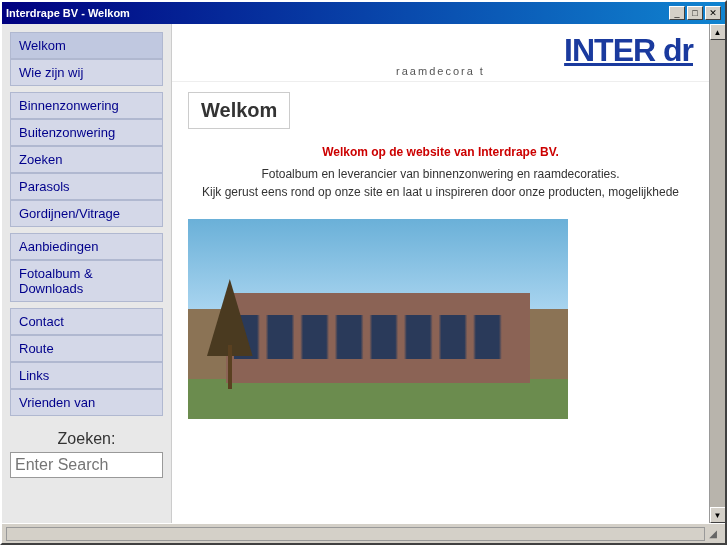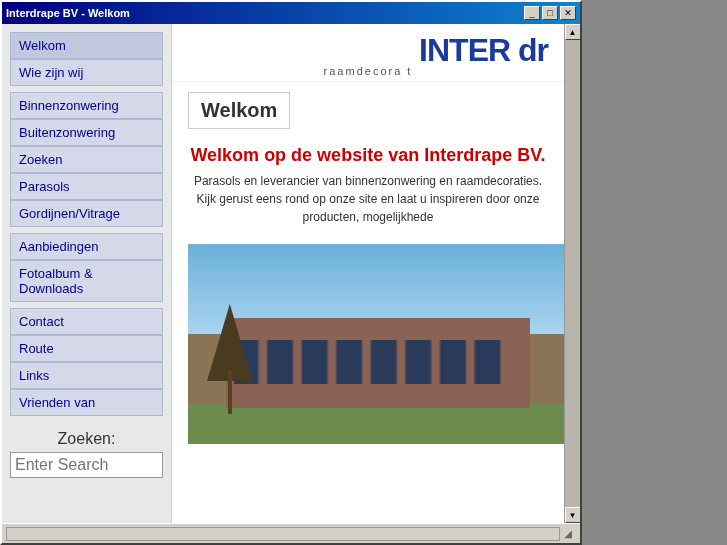--- a/index.html
+++ b/index.html
@@ -6,21 +6,21 @@
     body {
       font-family: Arial, Helvetica, sans-serif;
       font-size: 13px;
       background: #888;
       width: 727px;
       height: 545px;
       overflow: hidden;
     }
 
     .window-frame {
-      width: 582px;
+      width: 727px;
       height: 545px;
       background: #a3a3a3;
       border: 2px solid #fff;
       border-right-color: #404040;
       border-bottom-color: #404040;
       position: relative;
       display: flex;
       flex-direction: column;
     }
 
@@ -125,20 +125,21 @@
       text-align: right;
       border-bottom: 1px solid #eee;
     }
 
     .logo-text {
       font-size: 32px;
       font-weight: bold;
       color: #1a3a9e;
       letter-spacing: -1px;
       font-family: Arial, sans-serif;
+      text-decoration: underline;
     }
 
     .logo-sub {
       font-size: 11px;
       color: #555;
       letter-spacing: 2px;
       text-align: center;
       margin-top: -4px;
     }
 
@@ -157,21 +158,21 @@
     }
 
     .welcome-text {
       padding: 8px 16px;
       text-align: center;
     }
 
     .welcome-heading {
       color: #cc0000;
       font-weight: bold;
-      font-size: 18px;
+      font-size: 12px;
       margin-bottom: 6px;
     }
 
     .welcome-body {
       font-size: 12px;
       color: #333;
       line-height: 1.5;
     }
 
     .building-image {
@@ -362,21 +363,21 @@
       </div>
 
       
       <div class="page-title-box">
         <span class="page-title-text">Welkom</span>
       </div>
 
       
       <div class="welcome-text">
         <div class="welcome-heading">Welkom op de website van Interdrape BV.</div>
-        <div class="welcome-body">Parasols en leverancier van binnenzonwering en raamdecoraties.</div>
+        <div class="welcome-body">Fotoalbum en leverancier van binnenzonwering en raamdecoraties.</div>
         <div class="welcome-body">Kijk gerust eens rond op onze site en laat u inspireren door onze producten, mogelijkhede</div>
       </div>
 
       
       <div class="building-image">
         <div class="sky"></div>
         <div class="ground"></div>
         <div class="building-body"></div>
         <div class="building-windows"></div>
         <div class="tree-left">

